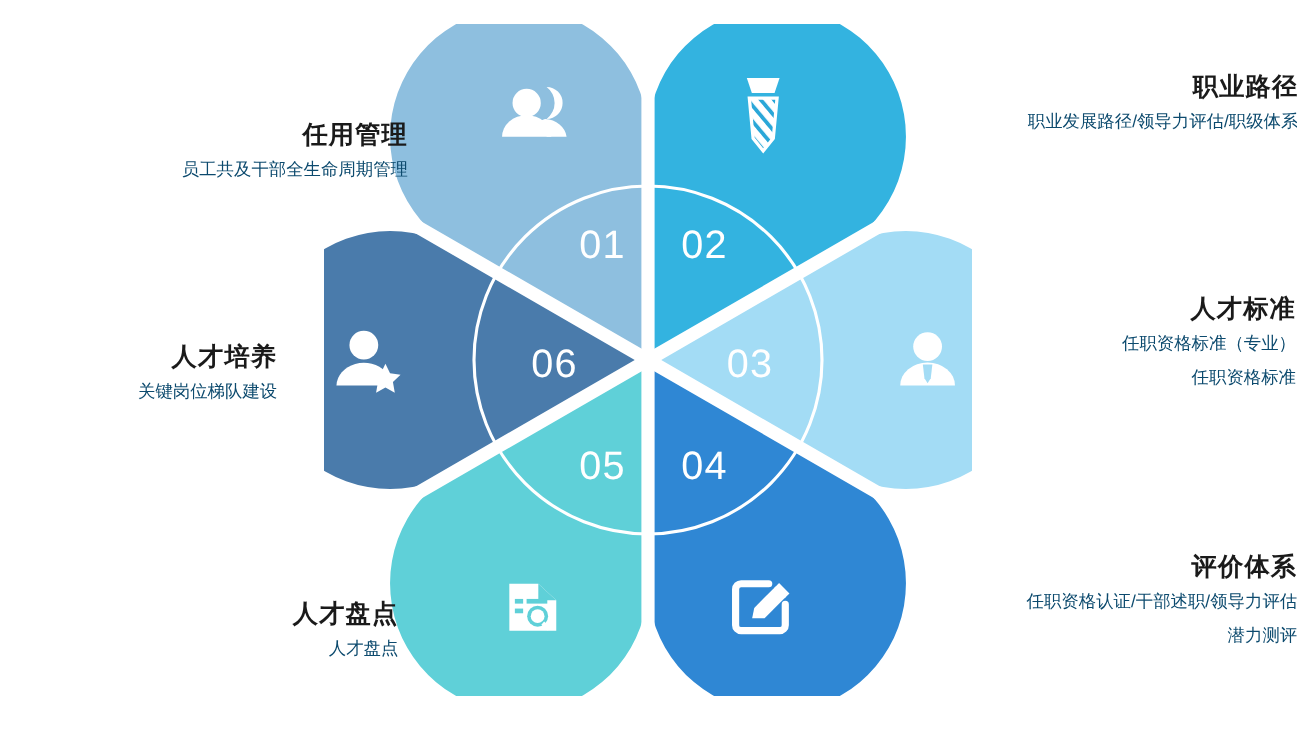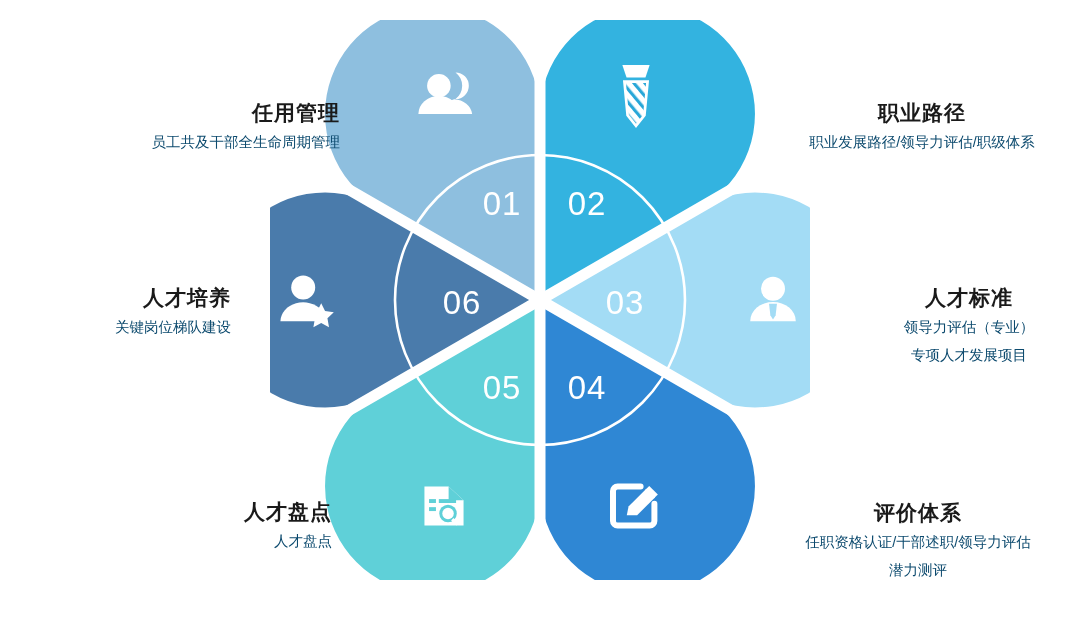--- a/index.html
+++ b/index.html
@@ -50,22 +50,21 @@
     white-space: nowrap;
     letter-spacing: 1px;
   }
   .label .sub {
     font-size: 14.5px;
     color: #0c4a6e;
     line-height: 28px;
     white-space: nowrap;
   }
   .label.right {
-    text-align: center;
-    margin-top: 40px;
+    text-align: right;
   }
   .label.left {
     text-align: right;
     margin-top: 40px;
   }
 
   
   #label-01 { left: 20px;  top: 58px;  width: 320px; }
   #label-02 { left: 762px; top: 58px;  width: 320px; }
   #label-03 { left: 858px; top: 243px; width: 222px; }
@@ -192,22 +191,22 @@
     <div class="sub">员工共及干部全生命周期管理</div>
   </div>
 
   <div class="label right" id="label-02">
     <div class="title">职业路径</div>
     <div class="sub">职业发展路径/领导力评估/职级体系</div>
   </div>
 
   <div class="label right" id="label-03">
     <div class="title">人才标准</div>
-    <div class="sub">领导力评估（专业）</div>
-    <div class="sub">专项人才发展项目</div>
+    <div class="sub">任职资格标准（专业）</div>
+    <div class="sub">任职资格标准</div>
   </div>
 
   <div class="label right" id="label-04">
     <div class="title">评价体系</div>
     <div class="sub">任职资格认证/干部述职/领导力评估</div>
     <div class="sub">潜力测评</div>
   </div>
 
   <div class="label left" id="label-05">
     <div class="title">人才盘点</div>

